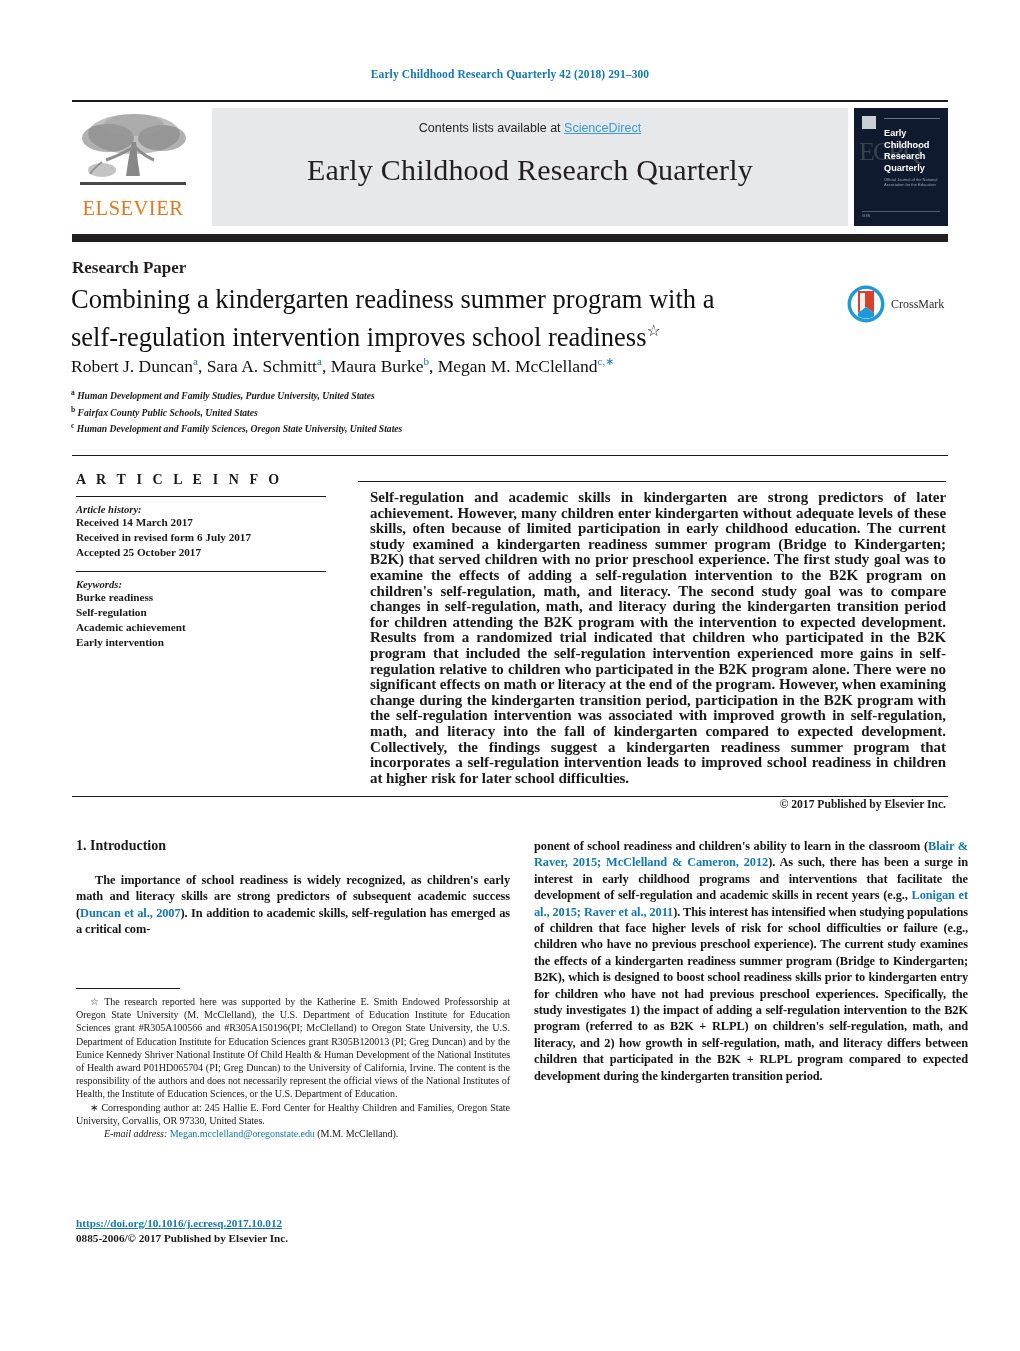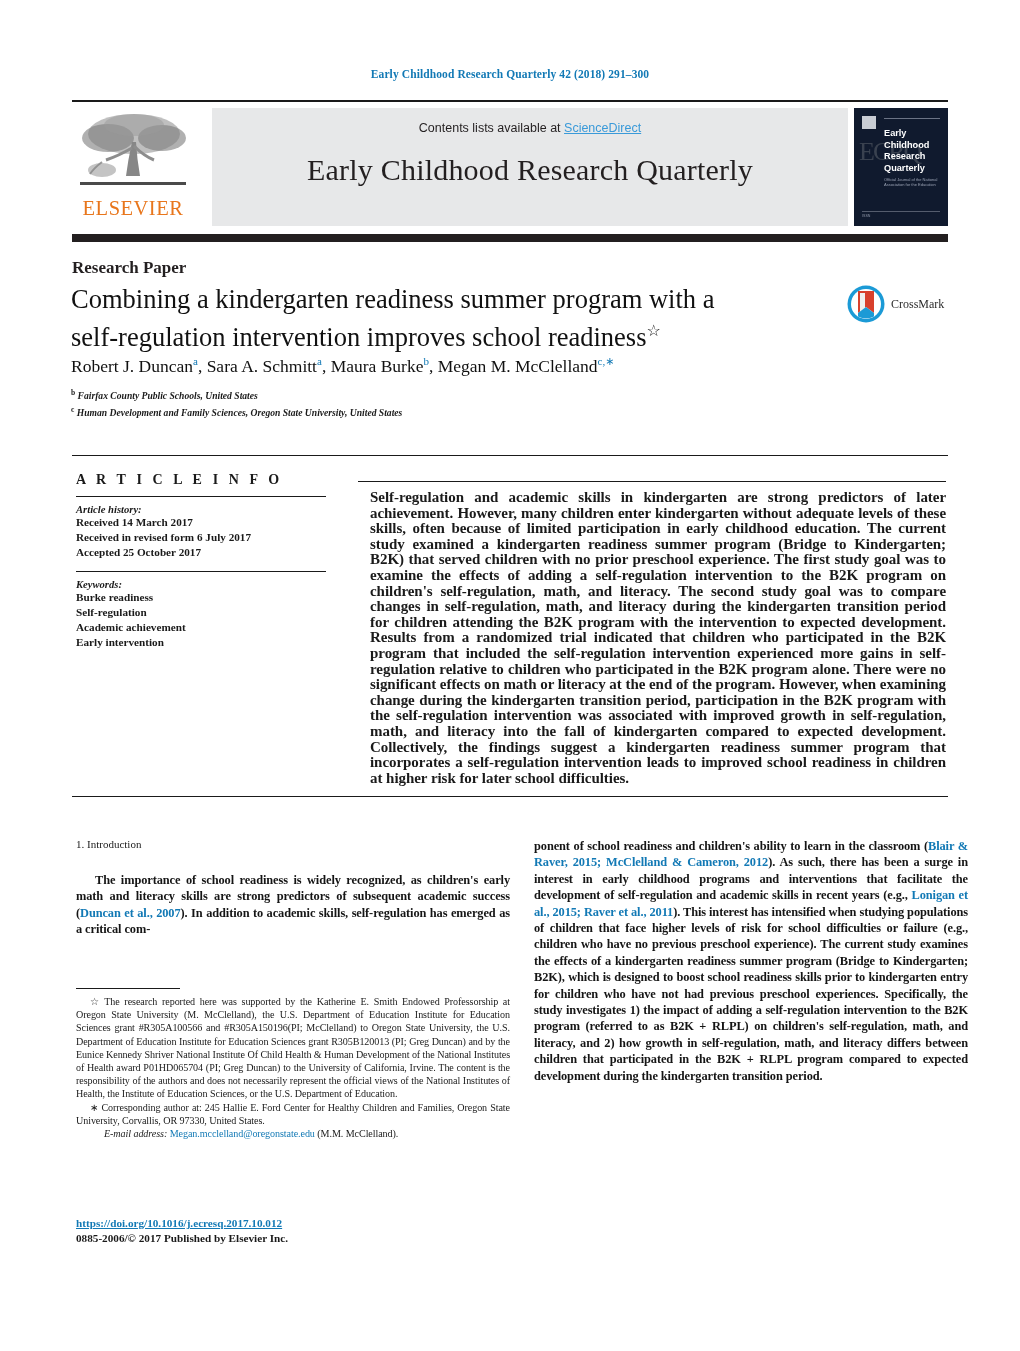--- a/index.html
+++ b/index.html
@@ -303,22 +303,22 @@
     font-weight: bold;
     margin-top: 12px;
     color: #1a1a1a;
   }
 
   
   .sec-h {
     position: absolute;
     top: 838px;
     left: 76px;
-    font-size: 11px;
-    font-weight: normal;
+    font-size: 14px;
+    font-weight: bold;
     color: #1a1a1a;
   }
   .bodycol-l {
     position: absolute;
     top: 872px;
     left: 76px;
     width: 434px;
   }
   .bodycol-r {
     position: absolute;
@@ -443,20 +443,21 @@
       <path d="M20 23 l-8 6 v3.5 a18.5 18.5 0 0 0 16 0 v-3.5 z" fill="#1b9ad6"></path>
     </svg>
     <span class="crossmark-label">CrossMark</span>
   </div>
 
   <div class="authors">
     <span>Robert J. Duncan</span><sup>a</sup><span>, </span><span>Sara A. Schmitt</span><sup>a</sup><span>, </span><span>Maura Burke</span><sup>b</sup><span>, </span><span>Megan M. McClelland</span><sup>c,∗</sup>
   </div>
 
   <div class="affils">
+    <div><sup>a</sup> <span>Human Development and Family Studies, Purdue University, United States</span></div>
     <div><sup>b</sup> <span>Fairfax County Public Schools, United States</span></div>
     <div><sup>c</sup> <span>Human Development and Family Sciences, Oregon State University, United States</span></div>
   </div>
 
   <div class="infoblock"></div>
 
   <div class="col-info">
     <div class="hdr-caps">A R T I C L E  I N F O</div>
     <div class="rule-thin"></div>
     <div class="info-sub">Article history:</div>
@@ -467,20 +468,21 @@
     <div class="info-sub">Keywords:</div>
     <div class="info-line">Burke readiness</div>
     <div class="info-line">Self-regulation</div>
     <div class="info-line">Academic achievement</div>
     <div class="info-line">Early intervention</div>
   </div>
 
   <div class="col-abs">
     <div class="abs-rule"></div>
     <div class="abs-text">Self-regulation and academic skills in kindergarten are strong predictors of later achievement. However, many children enter kindergarten without adequate levels of these skills, often because of limited participation in early childhood education. The current study examined a kindergarten readiness summer program (Bridge to Kindergarten; B2K) that served children with no prior preschool experience. The first study goal was to examine the effects of adding a self-regulation intervention to the B2K program on children's self-regulation, math, and literacy. The second study goal was to compare changes in self-regulation, math, and literacy during the kindergarten transition period for children attending the B2K program with the intervention to expected development. Results from a randomized trial indicated that children who participated in the B2K program that included the self-regulation intervention experienced more gains in self-regulation relative to children who participated in the B2K program alone. There were no significant effects on math or literacy at the end of the program. However, when examining change during the kindergarten transition period, participation in the B2K program with the self-regulation intervention was associated with improved growth in self-regulation, math, and literacy into the fall of kindergarten compared to expected development. Collectively, the findings suggest a kindergarten readiness summer program that incorporates a self-regulation intervention leads to improved school readiness in children at higher risk for later school difficulties.</div>
+    <div class="abs-copy">© 2017 Published by Elsevier Inc.</div>
   </div>
 
   <div class="sec-h">1. Introduction</div>
 
   <div class="bodycol-l">
     <p class="btext indent" style="margin:0;"><span>The importance of school readiness is widely recognized, as children's early math and literacy skills are strong predictors of subsequent academic success (</span><a class="cite" href="#">Duncan et al., 2007</a><span>). In addition to academic skills, self-regulation has emerged as a critical com-</span></p>
   </div>
 
   <div class="bodycol-r">
     <p class="btext" style="margin:0;"><span>ponent of school readiness and children's ability to learn in the classroom (</span><a class="cite" href="#">Blair &amp; Raver, 2015; McClelland &amp; Cameron, 2012</a><span>). As such, there has been a surge in interest in early childhood programs and interventions that facilitate the development of self-regulation and academic skills in recent years (e.g., </span><a class="cite" href="#">Lonigan et al., 2015; Raver et al., 2011</a><span>). This interest has intensified when studying populations of children that face higher levels of risk for school difficulties or failure (e.g., children who have no previous preschool experience). The current study examines the effects of a kindergarten readiness summer program (Bridge to Kindergarten; B2K), which is designed to boost school readiness skills prior to kindergarten entry for children who have not had previous preschool experiences. Specifically, the study investigates 1) the impact of adding a self-regulation intervention to the B2K program (referred to as B2K + RLPL) on children's self-regulation, math, and literacy, and 2) how growth in self-regulation, math, and literacy differs between children that participated in the B2K + RLPL program compared to expected development during the kindergarten transition period.</span></p>

